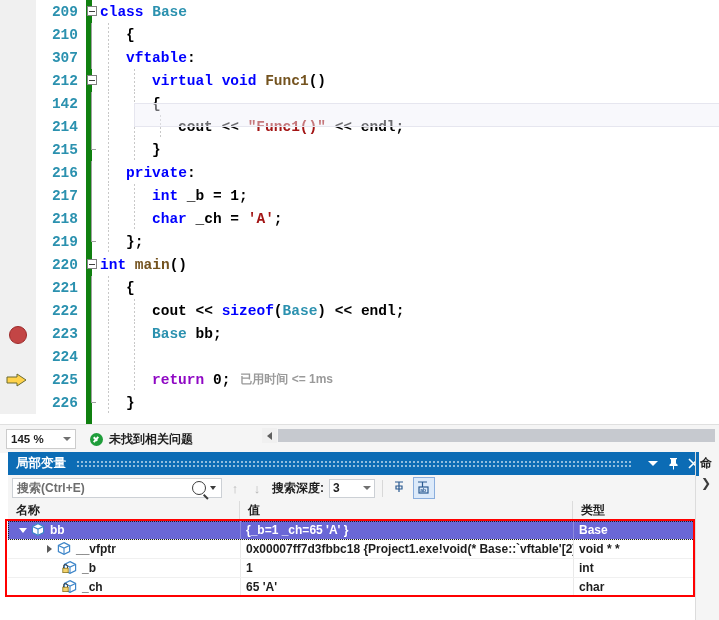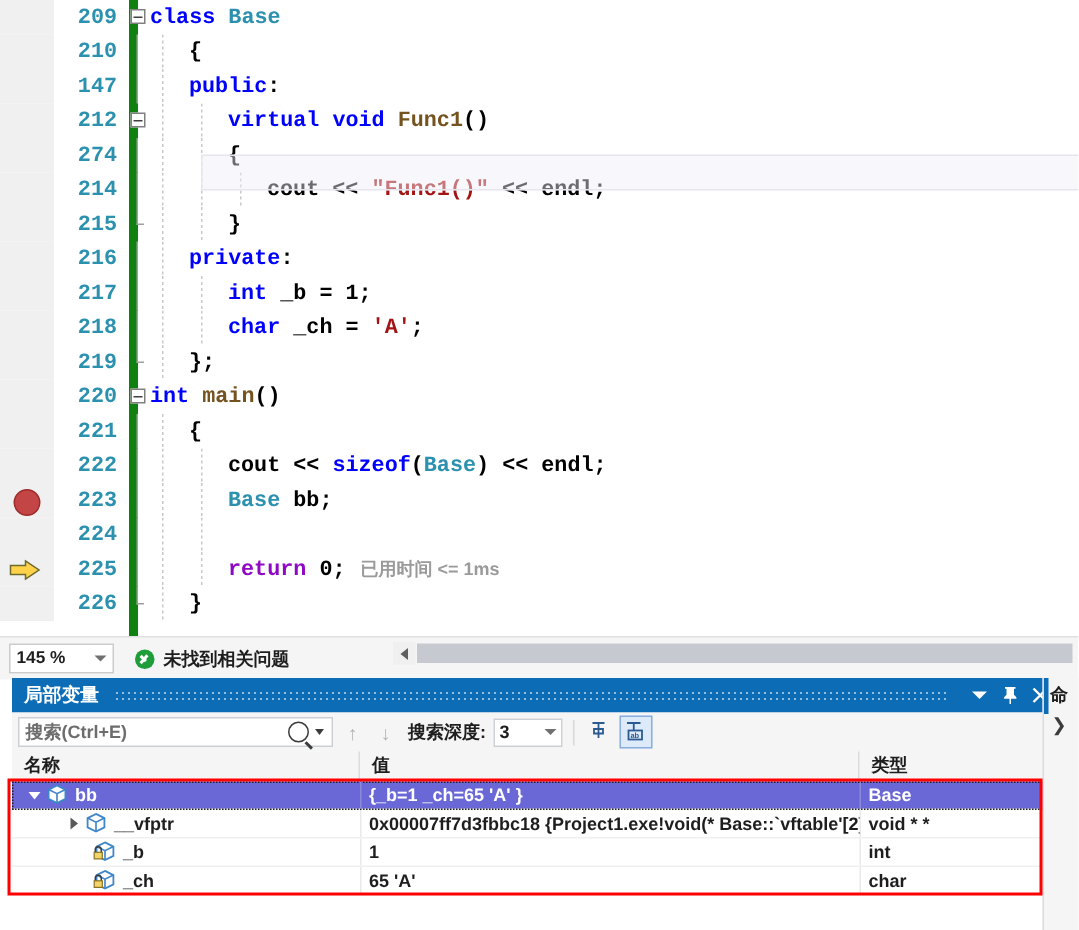--- a/index.html
+++ b/index.html
@@ -155,37 +155,37 @@
         <div class="crow">
           <div class="glyph-margin"></div>
           <div class="linenum">210</div>
           <div class="fold">
             <span class="foldline"></span>
           </div>
           <div class="codearea"><span class="ig" style="left: 8px;"></span><span class="codetext" style="padding-left: 26px;"><span class="plain">{</span></span></div>
         </div>
         <div class="crow">
           <div class="glyph-margin"></div>
-          <div class="linenum">147</div>
-          <div class="fold">
-            <span class="foldline"></span>
-          </div>
-          <div class="codearea"><span class="ig" style="left: 8px;"></span><span class="codetext" style="padding-left: 26px;"><span class="kw">public</span><span class="plain">:</span></span></div>
+          <div class="linenum">307</div>
+          <div class="fold">
+            <span class="foldline"></span>
+          </div>
+          <div class="codearea"><span class="ig" style="left: 8px;"></span><span class="codetext" style="padding-left: 26px;"><span class="kw">vftable</span><span class="plain">:</span></span></div>
         </div>
         <div class="crow">
           <div class="glyph-margin"></div>
           <div class="linenum">212</div>
           <div class="fold">
             <span class="foldbox"></span>
           </div>
           <div class="codearea"><span class="ig" style="left: 8px;"></span><span class="ig" style="left: 34px;"></span><span class="codetext" style="padding-left: 52px;"><span class="kw">virtual</span> <span class="kw">void</span> <span class="fn">Func1</span><span class="plain">(</span><span class="plain">)</span></span></div>
         </div>
         <div class="crow">
           <div class="glyph-margin"></div>
-          <div class="linenum">274</div>
+          <div class="linenum">142</div>
           <div class="fold">
             <span class="foldline"></span>
           </div>
           <div class="codearea"><span class="ig" style="left: 8px;"></span><span class="ig" style="left: 34px;"></span><span class="codetext" style="padding-left: 52px;"><span class="plain">{</span></span></div>
         </div>
         <div class="crow">
           <div class="glyph-margin"></div>
           <div class="linenum">214</div>
           <div class="fold">
             <span class="foldline"></span>

